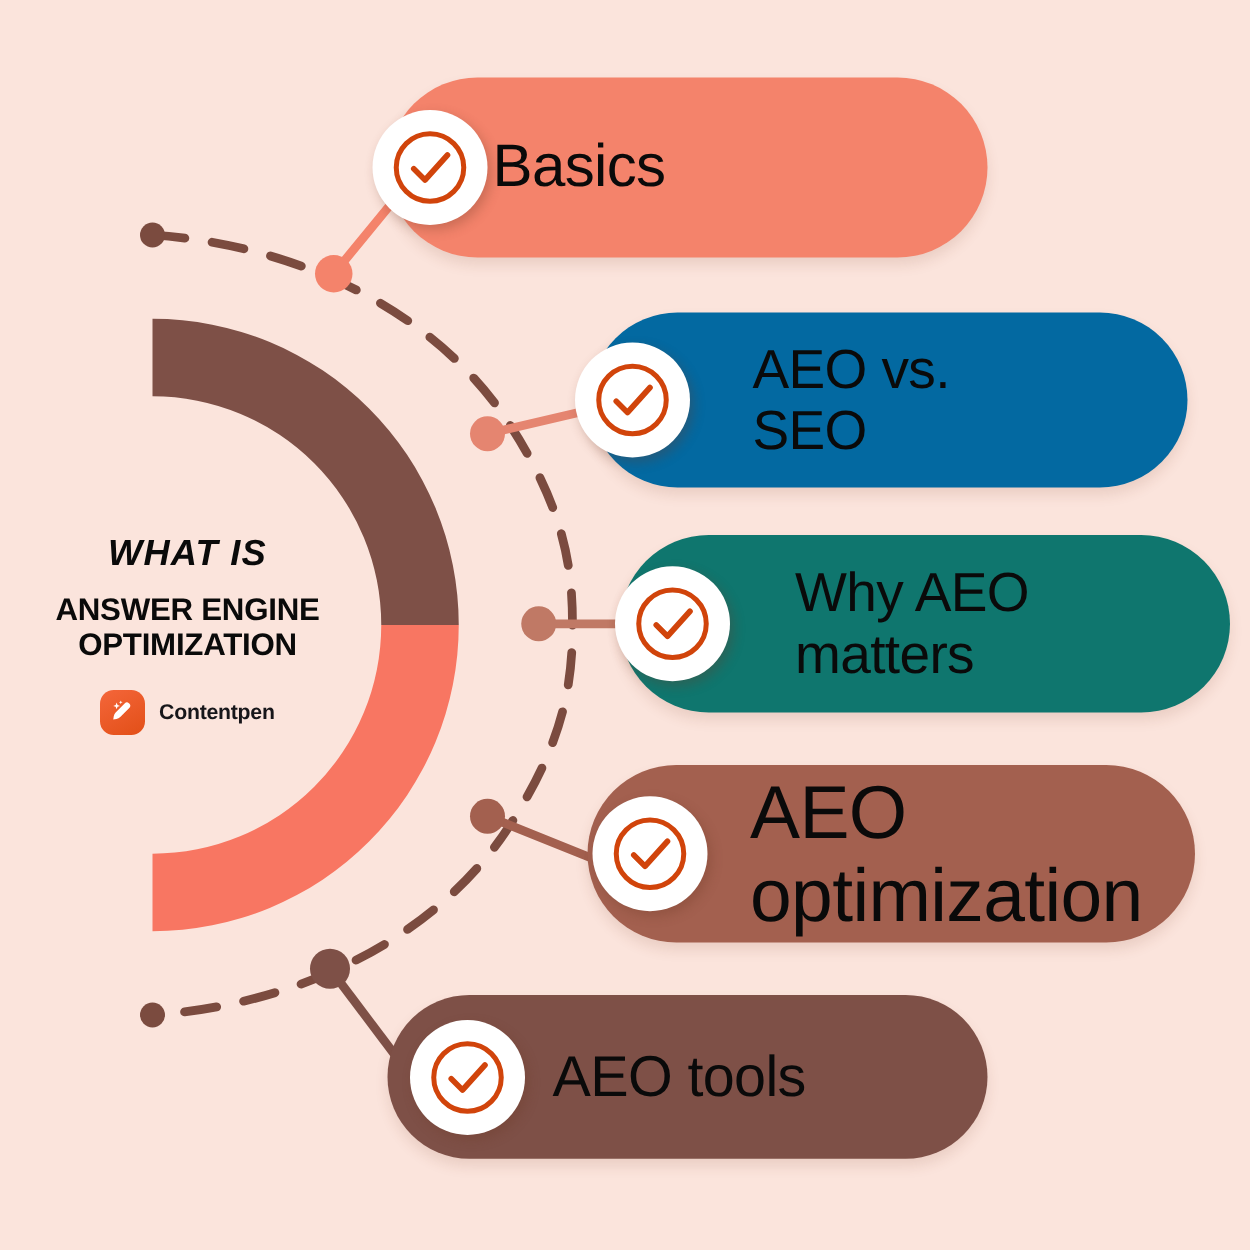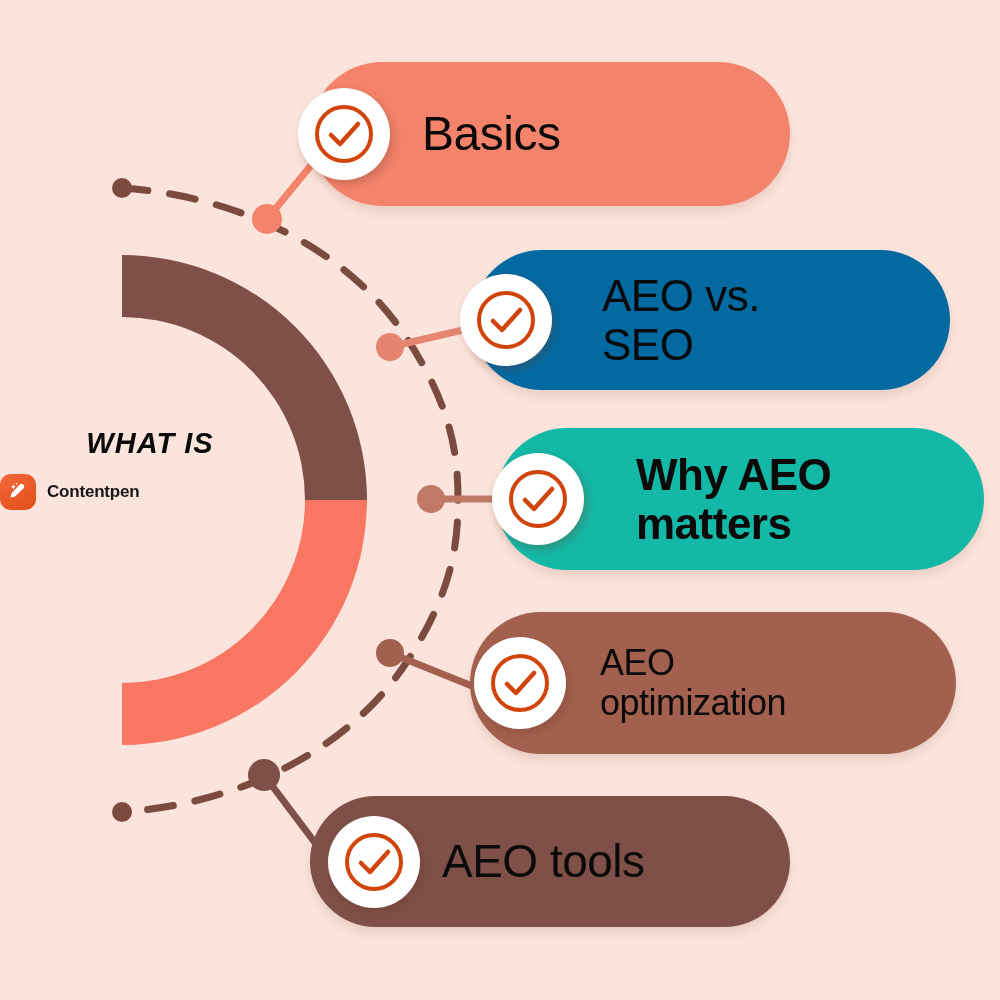--- a/index.html
+++ b/index.html
@@ -45,21 +45,23 @@
     font-size: 25px;
     font-weight: bold;
     color: #0A0A0A;
     line-height: 1.12;
     letter-spacing: -0.2px;
     margin: 0;
   }
   #brand {
     display: flex;
     align-items: center;
+    justify-content: center;
     gap: 11px;
+    margin-top: 22px;
   }
   #brand-mark {
     width: 36px;
     height: 36px;
     border-radius: 11px;
     background: linear-gradient(150deg, #F4663A 0%, #E24F17 100%);
     display: flex;
     align-items: center;
     justify-content: center;
     flex: none;
@@ -127,73 +129,75 @@
 
     <circle cx="267" cy="219" r="15" fill="#F4836B"></circle>
     <circle cx="390" cy="347" r="14" fill="#E58570"></circle>
     <circle cx="431" cy="499" r="14" fill="#C07965"></circle>
     <circle cx="390" cy="653" r="14" fill="#A3604F"></circle>
     <circle cx="264" cy="775" r="16" fill="#7E5047"></circle>
   </svg>
 
   <div id="center-block">
     <div id="kicker">WHAT IS</div>
+    <div id="headline">ANSWER ENGINE
+OPTIMIZATION</div>
     <div id="brand">
       <div id="brand-mark">
         <svg width="24" height="24" viewBox="0 0 24 24" aria-hidden="true">
           <path d="M17.6 5.0 c0.9 0.9 0.9 2.3 0 3.2 L10.2 15.6 c-0.8 0.8 -1.9 1.3 -3.0 1.5 l-2.6 0.4 l0.4 -2.6
                    c0.2 -1.1 0.7 -2.2 1.5 -3.0 L13.9 4.5 c0.9 -0.9 2.3 -0.9 3.2 0 Z" fill="#FFFFFF"></path>
           <path d="M7.3 4.0 l0.75 1.95 l1.95 0.75 l-1.95 0.75 l-0.75 1.95 l-0.75 -1.95 l-1.95 -0.75 l1.95 -0.75 Z" fill="#FFFFFF"></path>
           <path d="M10.6 2.3 l0.42 1.1 l1.1 0.42 l-1.1 0.42 l-0.42 1.1 l-0.42 -1.1 l-1.1 -0.42 l1.1 -0.42 Z" fill="#FFFFFF"></path>
         </svg>
       </div>
       <div id="brand-name">Contentpen</div>
     </div>
   </div>
 
   <div class="pill" style="left:310px; top:62px; width:480px; height:144px; background:#F4836B;">
     <div class="pill-badge" style="left:-12px;">
       <svg width="62" height="62" viewBox="0 0 62 62" aria-hidden="true">
         <circle cx="31" cy="31" r="27" fill="none" stroke="#D1440B" stroke-width="4"></circle>
         <path d="M18 32 L27 41 L45 21" fill="none" stroke="#D1440B" stroke-width="4.5" stroke-linecap="round" stroke-linejoin="round"></path>
       </svg>
     </div>
-    <div class="pill-label" style="margin-left:112px; font-size:48px;">Basics</div>
+    <div class="pill-label" style="margin-left:84px; font-size:48px;">Basics</div>
   </div>
 
   <div class="pill" style="left:472px; top:250px; width:478px; height:140px; background:#0369a1;">
     <div class="pill-badge" style="left:-12px;">
       <svg width="62" height="62" viewBox="0 0 62 62" aria-hidden="true">
         <circle cx="31" cy="31" r="27" fill="none" stroke="#D1440B" stroke-width="4"></circle>
         <path d="M18 32 L27 41 L45 21" fill="none" stroke="#D1440B" stroke-width="4.5" stroke-linecap="round" stroke-linejoin="round"></path>
       </svg>
     </div>
     <div class="pill-label" style="margin-left:130px; font-size:44px;">AEO vs.
 SEO</div>
   </div>
 
-  <div class="pill" style="left:496px; top:428px; width:488px; height:142px; background:#14b8a6;font-weight:bold;">
+  <div class="pill" style="left:496px; top:428px; width:488px; height:142px; background:#0f766e;">
     <div class="pill-badge" style="left:-4px;">
       <svg width="62" height="62" viewBox="0 0 62 62" aria-hidden="true">
         <circle cx="31" cy="31" r="27" fill="none" stroke="#D1440B" stroke-width="4"></circle>
         <path d="M18 32 L27 41 L45 21" fill="none" stroke="#D1440B" stroke-width="4.5" stroke-linecap="round" stroke-linejoin="round"></path>
       </svg>
     </div>
     <div class="pill-label" style="margin-left:140px; font-size:44px;">Why AEO
 matters</div>
   </div>
 
   <div class="pill" style="left:470px; top:612px; width:486px; height:142px; background:#A3604F;">
     <div class="pill-badge" style="left:4px;">
       <svg width="62" height="62" viewBox="0 0 62 62" aria-hidden="true">
         <circle cx="31" cy="31" r="27" fill="none" stroke="#D1440B" stroke-width="4"></circle>
         <path d="M18 32 L27 41 L45 21" fill="none" stroke="#D1440B" stroke-width="4.5" stroke-linecap="round" stroke-linejoin="round"></path>
       </svg>
     </div>
-    <div class="pill-label" style="margin-left:130px; font-size:36px;">AEO
+    <div class="pill-label" style="margin-left:130px; font-size:60px;">AEO
 optimization</div>
   </div>
 
   <div class="pill" style="left:310px; top:796px; width:480px; height:131px; background:#7E5047;">
     <div class="pill-badge" style="left:18px;">
       <svg width="62" height="62" viewBox="0 0 62 62" aria-hidden="true">
         <circle cx="31" cy="31" r="27" fill="none" stroke="#D1440B" stroke-width="4"></circle>
         <path d="M18 32 L27 41 L45 21" fill="none" stroke="#D1440B" stroke-width="4.5" stroke-linecap="round" stroke-linejoin="round"></path>
       </svg>
     </div>

